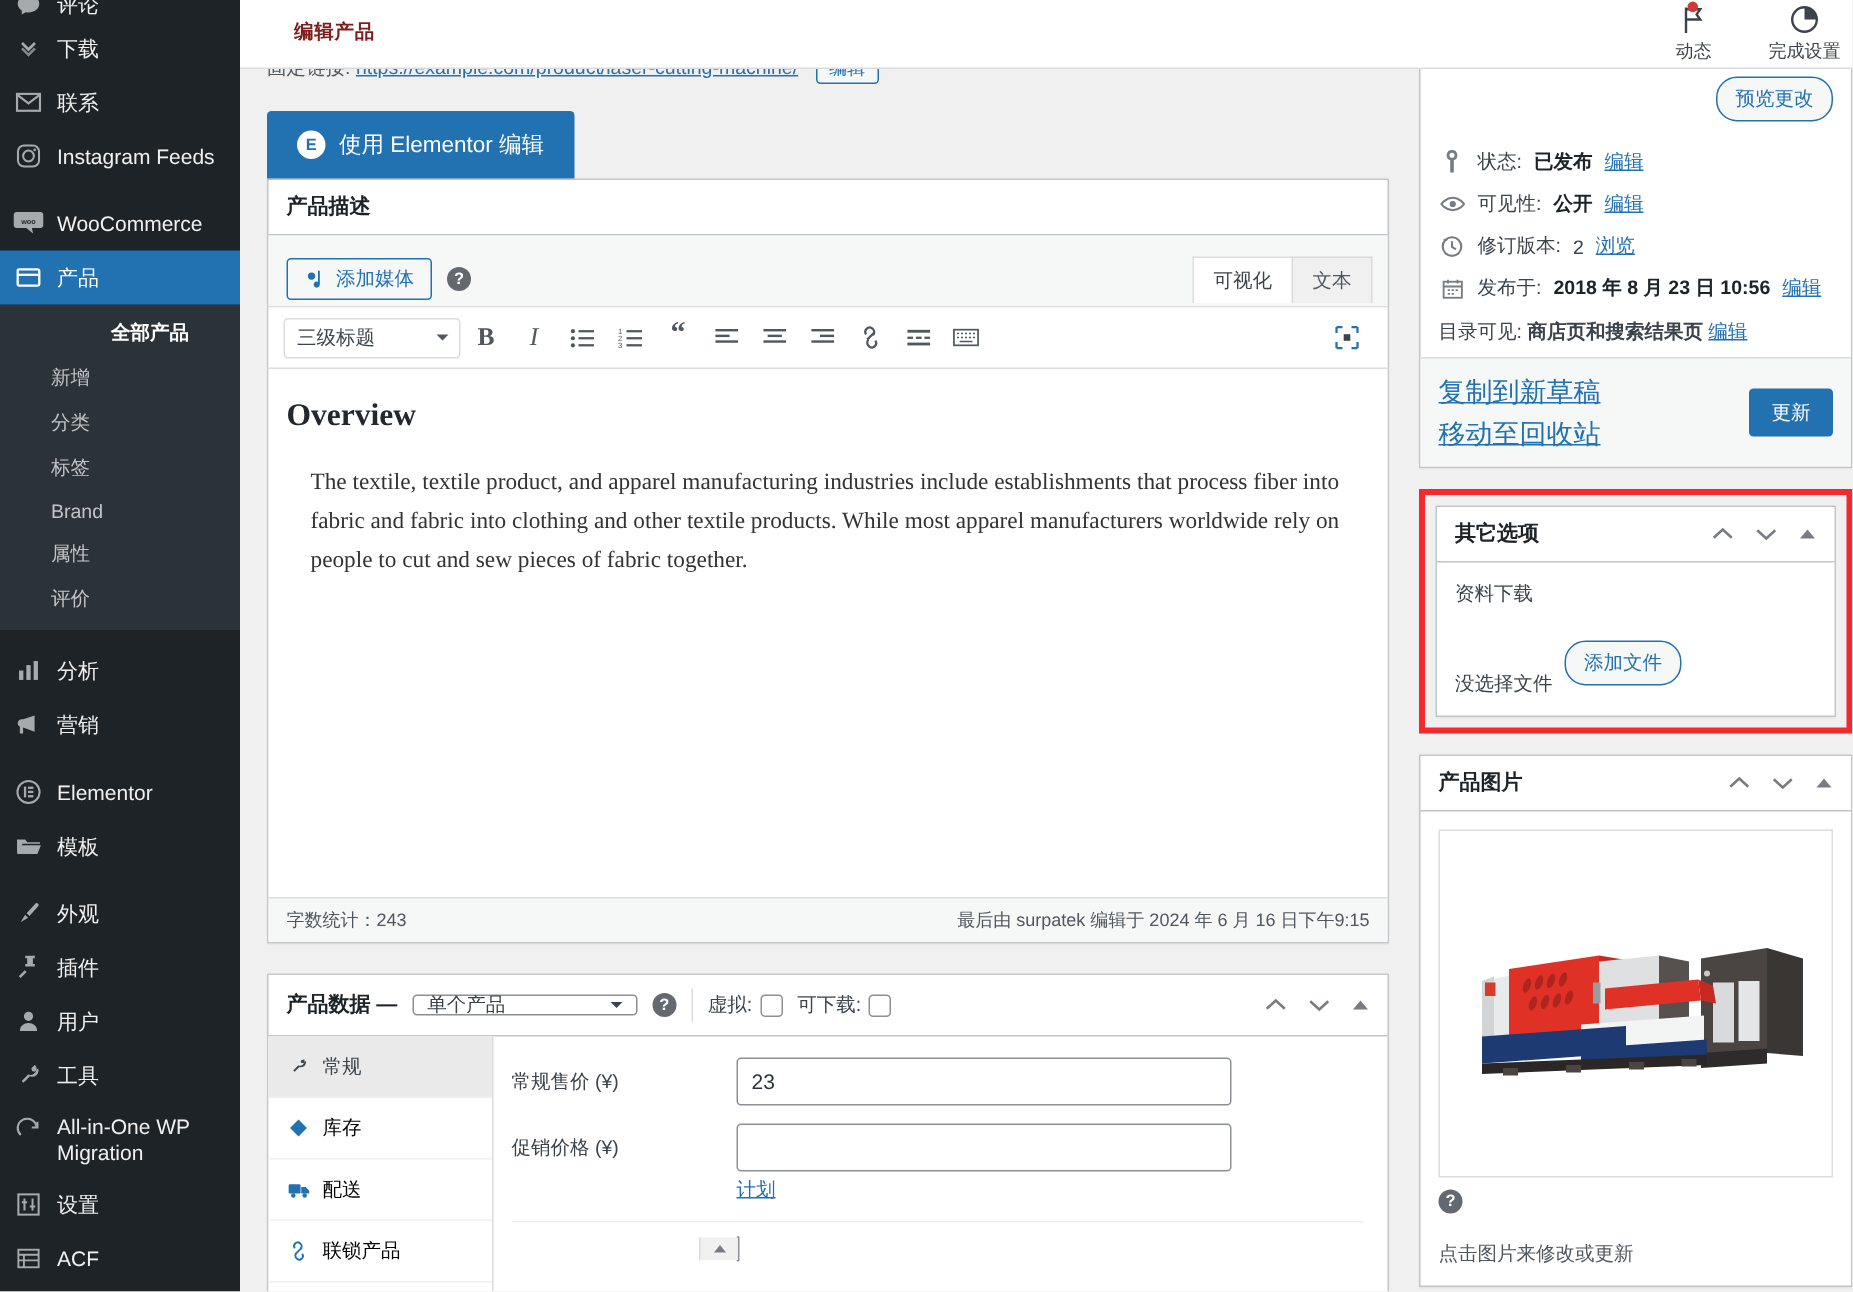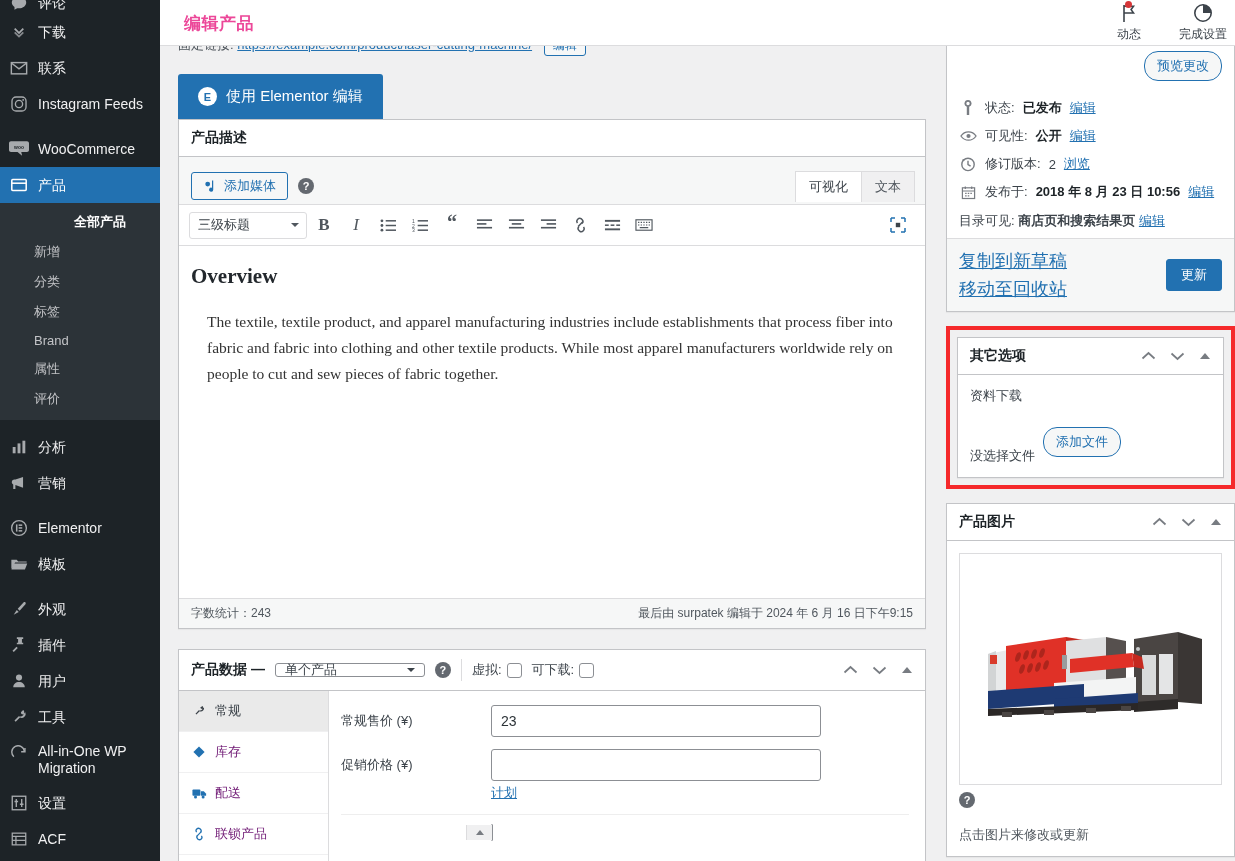--- a/index.html
+++ b/index.html
@@ -44,22 +44,22 @@
   .menu-sep { height:9px; }
   .menu-item.two-line { align-items:flex-start; }
   .menu-item.two-line .lbl { line-height:17px; }
 
   
   #topbar {
     position:absolute; left:160px; top:0; width:1075px; height:46px;
     background:#fff; border-bottom:1px solid #dcdcde;
   }
   #page-title {
-    position:absolute; left:24px; top:12px;
-    font-size:17px; font-weight:700; color:#ec4899; letter-spacing:.5px;
+    position:absolute; left:36px; top:12px;
+    font-size:13px; font-weight:700; color:#7f1d1d; letter-spacing:.5px;
   }
   .topbar-actions {
     position:absolute; right:8px; top:2px; display:flex; gap:26px;
   }
   .tb-act {
     display:flex; flex-direction:column; align-items:center;
     gap:2px; cursor:pointer; color:#3c434a; font-size:12px;
     min-width:48px;
     justify-content:center;
   }
@@ -196,21 +196,21 @@
   .pd-divider { width:1px; height:22px; background:#dcdcde; }
   .pd-check { display:flex; align-items:center; gap:5px; font-size:13px; color:#3c434a; }
   .cbox {
     width:15px; height:15px; border:1px solid #8c8f94; border-radius:3px;
     background:#fff; cursor:pointer; display:inline-block;
   }
   .pd-body { display:flex; height:180px; }
   .pd-tabs { width:150px; border-right:1px solid #dcdcde; background:#fff; padding-top:0; }
   .pd-tab {
     display:flex; align-items:center; gap:8px; padding:11px 12px;
-    font-size:13px; color:#701a75; cursor:pointer; border-bottom:1px solid #f0f0f1;
+    font-size:13px; color:#000000; cursor:pointer; border-bottom:1px solid #f0f0f1;
   }
   .pd-tab .ti { width:16px; display:flex; justify-content:center; color:#2271b1; }
   .pd-tab.active { background:#eaeaea; color:#3c434a; font-weight:400; }
   .pd-tab.active .ti { color:#3c434a; }
   .pd-panel { flex:1; padding:14px 16px 0 12px; }
   .field-row { display:flex; align-items:flex-start; margin-bottom:12px; }
   .field-label { width:150px; font-size:13px; color:#3c434a; padding-top:7px; }
   .field-ctrl { flex:1; }
   .field-ctrl input[type=text] {
     width:330px; height:32px; border:1px solid #8c8f94; border-radius:3px;

